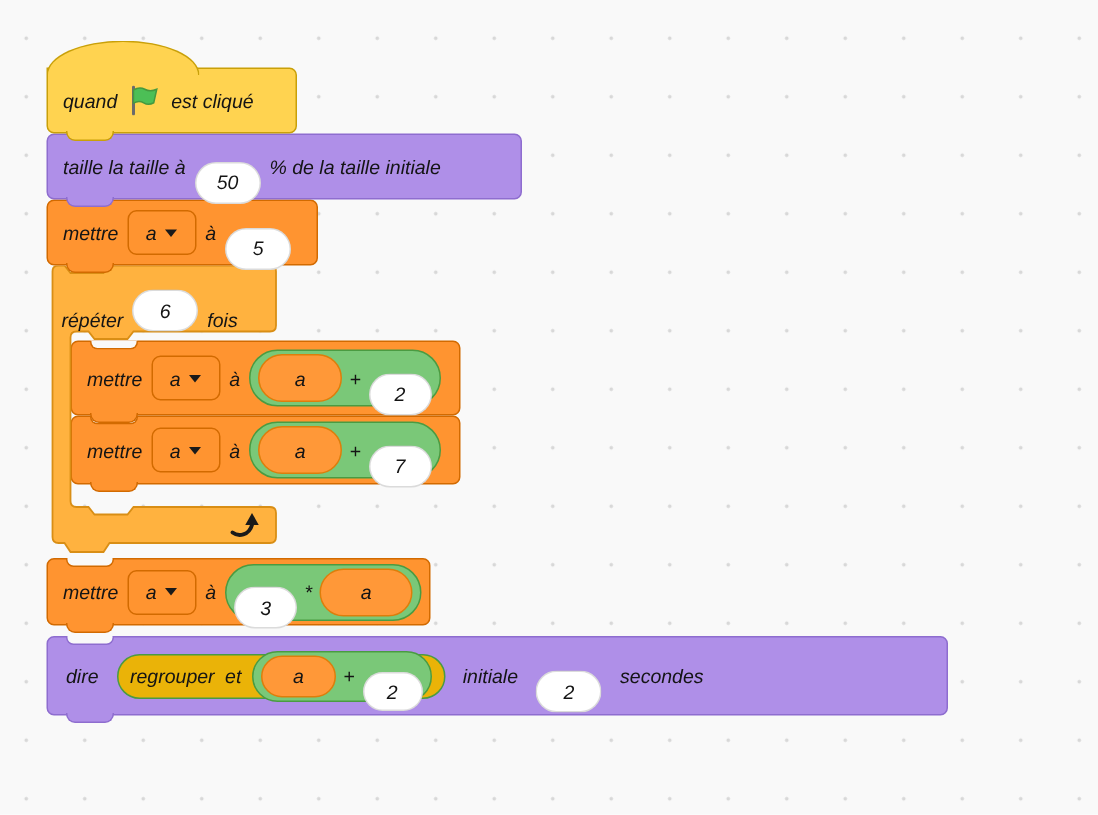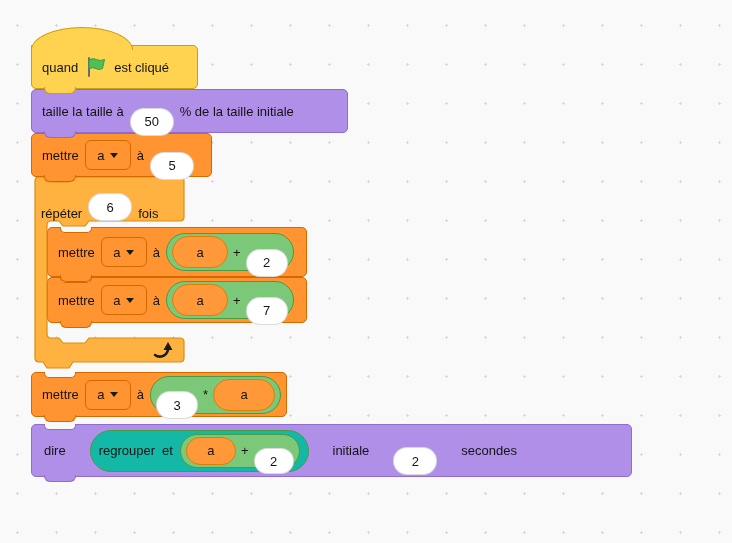--- a/index.html
+++ b/index.html
@@ -1,21 +1,21 @@
 <!DOCTYPE html>
 <html><head>
 <meta charset="utf-8">
 <style>
   html,body{margin:0;padding:0}
   .workspace{
     position:relative;width:732px;height:543px;overflow:hidden;
     background-color:#f9f9f9;
     background-image:radial-gradient(circle,#d8d8d8 1.2px,transparent 1.4px);
     background-size:39px 39px;background-position:-2px 6px;
-    font-family:"Liberation Sans",sans-serif;color:#141414;
+    font-family:"Liberation Sans",sans-serif;color:#141414;font-style:italic;
   }
   .block{
     position:absolute;box-sizing:border-box;display:flex;align-items:center;
     border:1px solid;border-radius:5px;font-size:13px;font-weight:500;
     padding:0 10px;gap:6px;white-space:nowrap;
   }
   .events{background:#FFD350;border-color:#C9A009}
   .looks{background:#AF8FE8;border-color:#8E6DCF}
   .vars{background:#FF9430;border-color:#D26A00}
   .label{white-space:nowrap}
@@ -49,21 +49,21 @@
   .op-oval{
     background:#7AC878;border:1px solid #4A9B42;border-radius:19px;height:38px;
     display:flex;align-items:center;gap:5px;padding:0 5px;box-sizing:border-box;
   }
   .reporter{
     background:#FF9838;border:1px solid #DD7E0B;border-radius:16px;height:32px;
     min-width:56px;display:flex;align-items:center;justify-content:center;
     box-sizing:border-box;
   }
   .join-oval{
-    background:#14b8a6;border:1px solid #4A9B42;border-radius:21px;height:42px;
+    background:#eab308;border:1px solid #4A9B42;border-radius:21px;height:30px;
     display:flex;align-items:center;gap:7px;padding:0 8px;box-sizing:border-box;
   }
   .op-sm{height:34px;border-radius:17px}
   .rep-sm{height:28px;min-width:50px;border-radius:14px}
   .oval-sm{height:26px;min-width:40px}
   .c-shape{position:absolute;left:31px;top:177px;z-index:17}
   .repeat-head{
     position:absolute;left:31px;top:177px;width:157px;height:44px;z-index:17;
     display:flex;align-items:flex-end;gap:6px;padding:0 10px;box-sizing:border-box;
   }
@@ -172,21 +172,21 @@
     </span>
     <span class="label">à</span>
     <span class="op-oval">
       <span class="oval" style="min-width:42px">3</span>
       <span class="label">*</span>
       <span class="reporter" style="min-width:62px">a</span>
     </span>
     <span class="tab"></span>
   </div>
 
-  <div class="block looks" style="left:31px;top:424px;width:601px;height:53px;z-index:12;padding:0 12px;gap:24px">
+  <div class="block looks" style="left:31px;top:424px;width:601px;height:53px;z-index:12;padding:0 12px;gap:12px">
     <span class="notch"></span>
     <span class="label">dire</span>
     <span class="join-oval">
       <span class="label">regrouper</span>
       <span class="label">et</span>
       <span class="op-oval op-sm">
         <span class="reporter rep-sm">a</span>
         <span class="label">+</span>
         <span class="oval oval-sm">2</span>
       </span>

